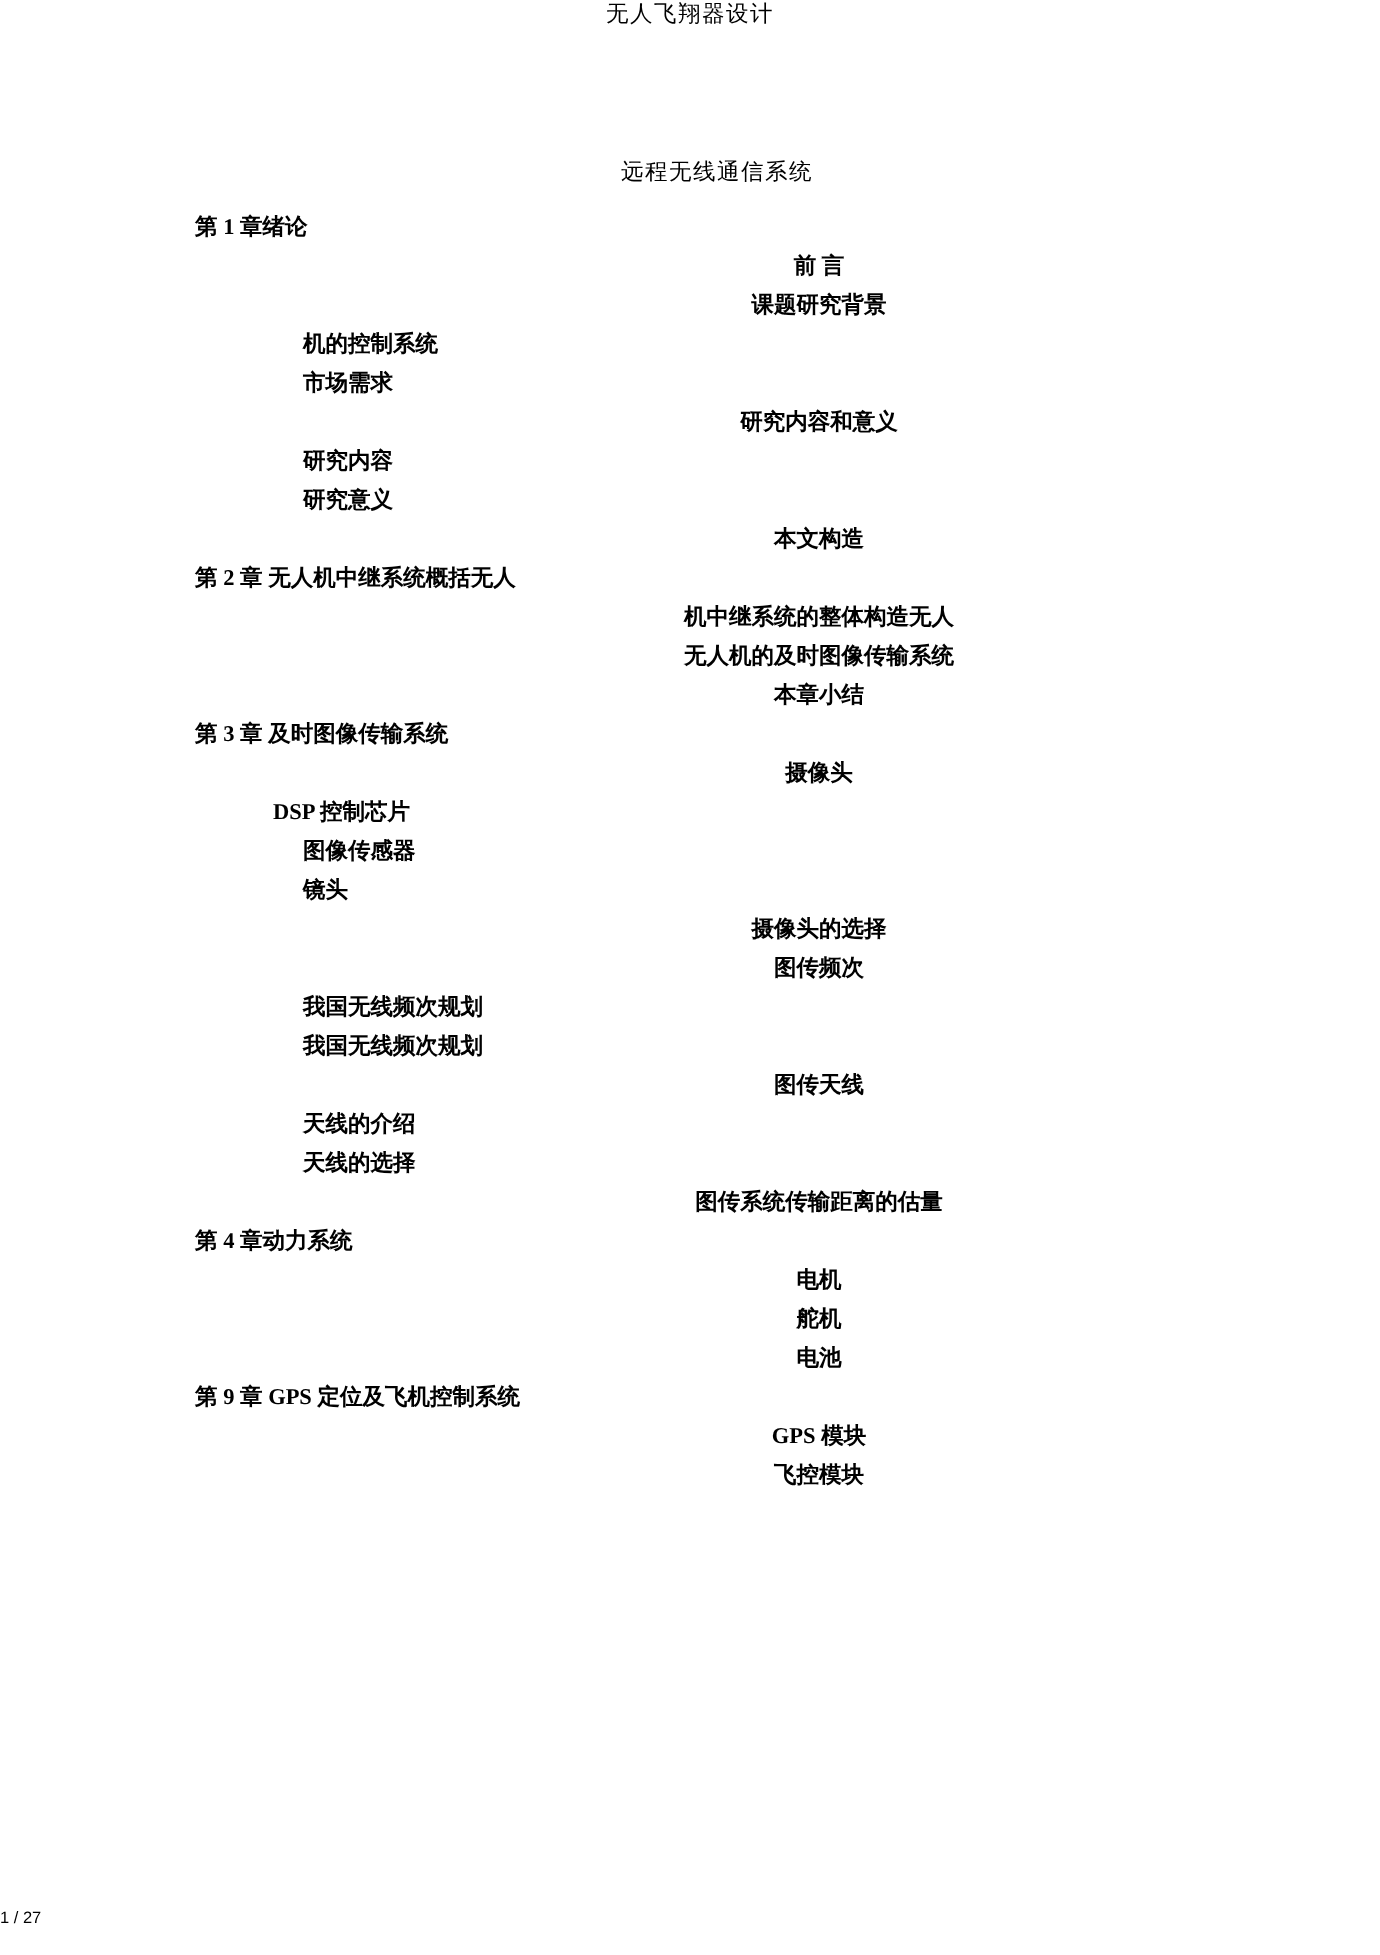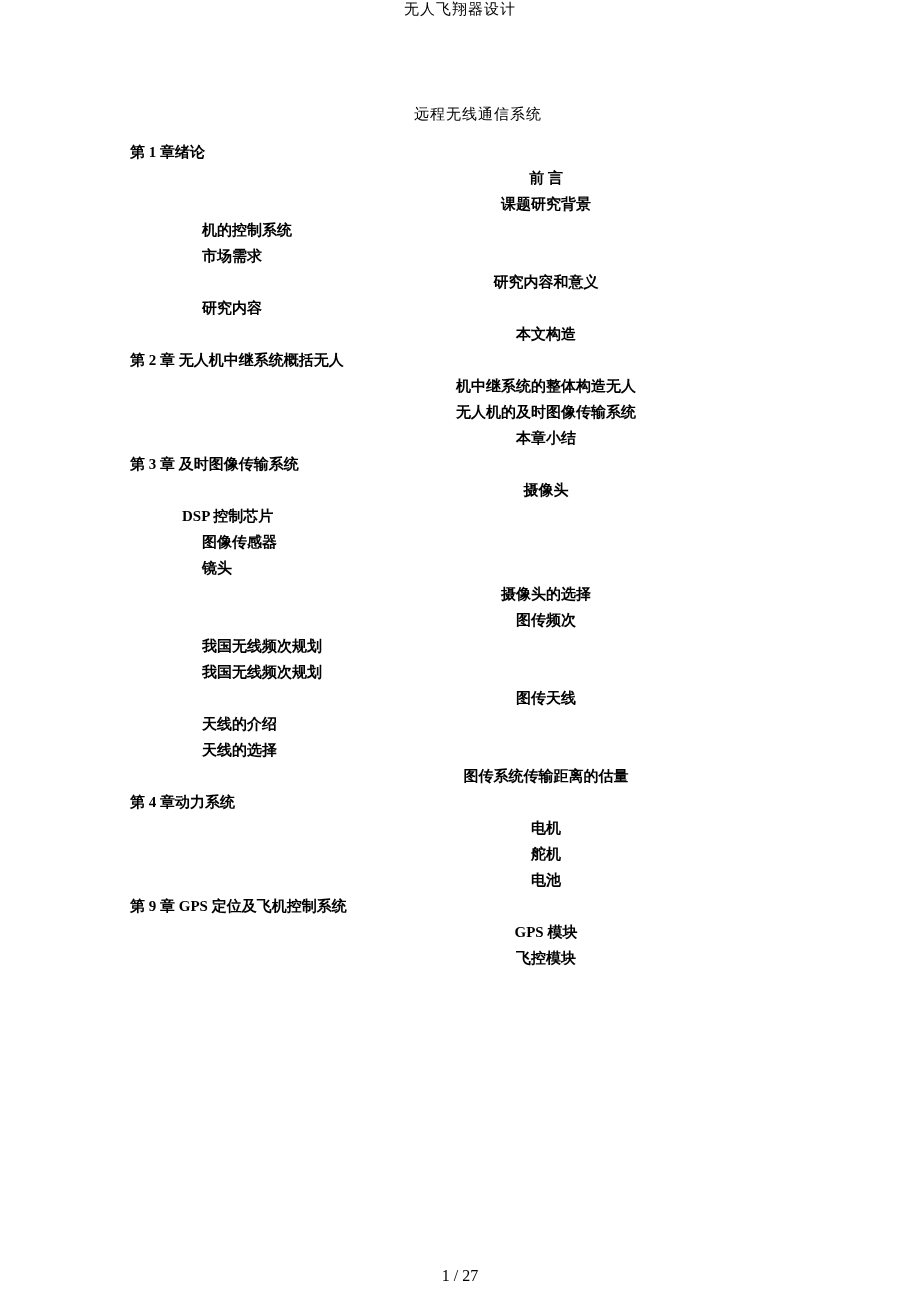--- a/index.html
+++ b/index.html
@@ -47,40 +47,40 @@
     .level-2 {
       padding-left: 72px;
     }
     .level-1b {
       padding-left: 52px;
     }
     .footer {
       position: absolute;
       bottom: 18px;
       width: 100%;
-      text-align: center;
-      font-size: 16px;
-      font-family: Liberation Serif, serif;
+      font-size: 11px;
+      font-family: Liberation Sans, sans-serif;
     }
   </style>
 </head>
 <body>
 
 <div class="header-title">无人飞翔器设计</div>
 
 <div class="subtitle">远程无线通信系统</div>
 
 <div class="toc">
   <div class="toc-item level-0">第 1 章绪论</div>
   <div class="toc-item level-1">前 言</div>
   <div class="toc-item level-1">课题研究背景</div>
   <div class="toc-item level-2">机的控制系统</div>
   <div class="toc-item level-2">市场需求</div>
   <div class="toc-item level-1">研究内容和意义</div>
   <div class="toc-item level-2">研究内容</div>
+  <div class="toc-item level-2">研究意义</div>
   <div class="toc-item level-1">本文构造</div>
   <div class="toc-item level-0">第 2 章  无人机中继系统概括无人</div>
   <div class="toc-item level-1">机中继系统的整体构造无人</div>
   <div class="toc-item level-1">无人机的及时图像传输系统</div>
   <div class="toc-item level-1">本章小结</div>
   <div class="toc-item level-0">第 3 章  及时图像传输系统</div>
   <div class="toc-item level-1">摄像头</div>
   <div class="toc-item level-1b">DSP    控制芯片</div>
   <div class="toc-item level-2">图像传感器</div>
   <div class="toc-item level-2">镜头</div>

